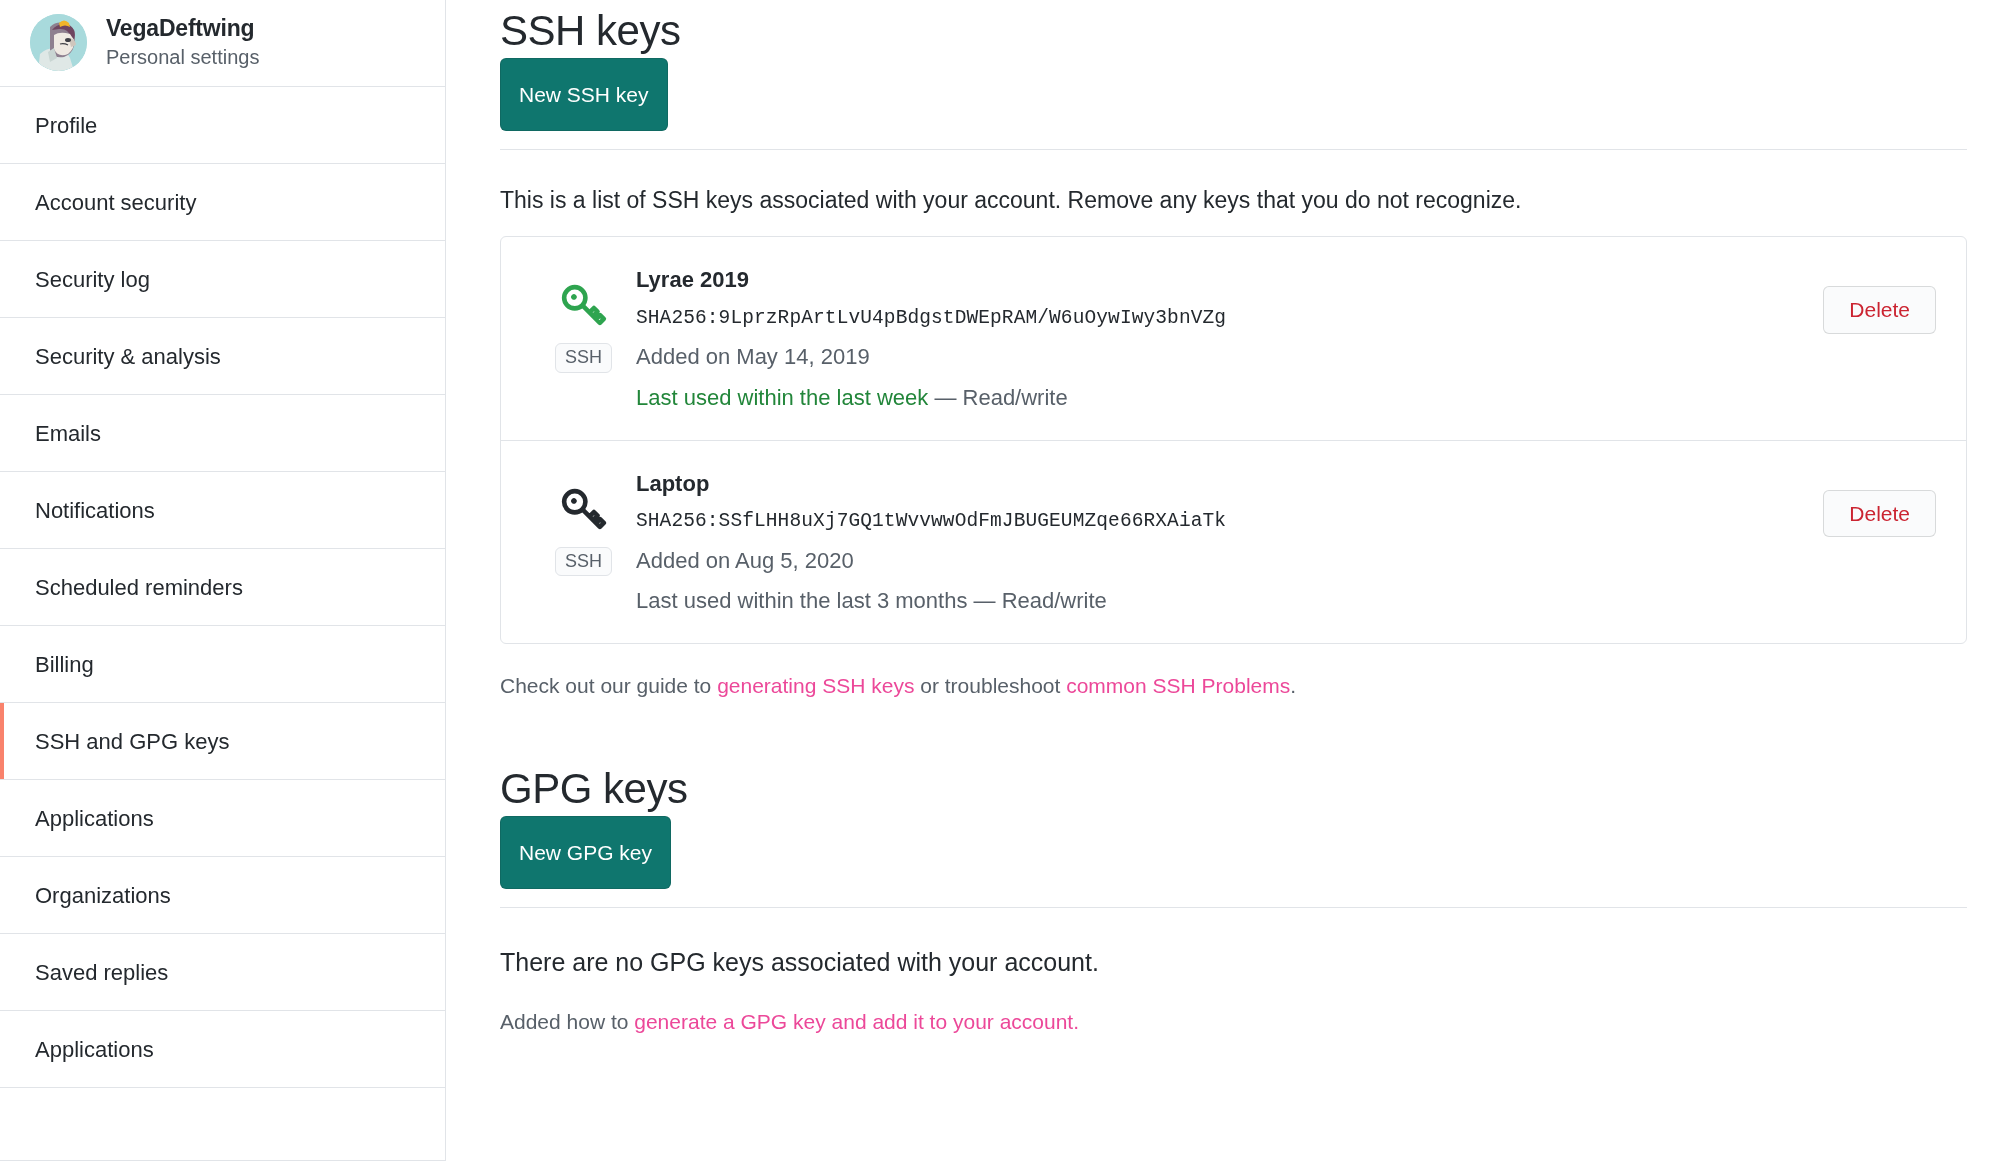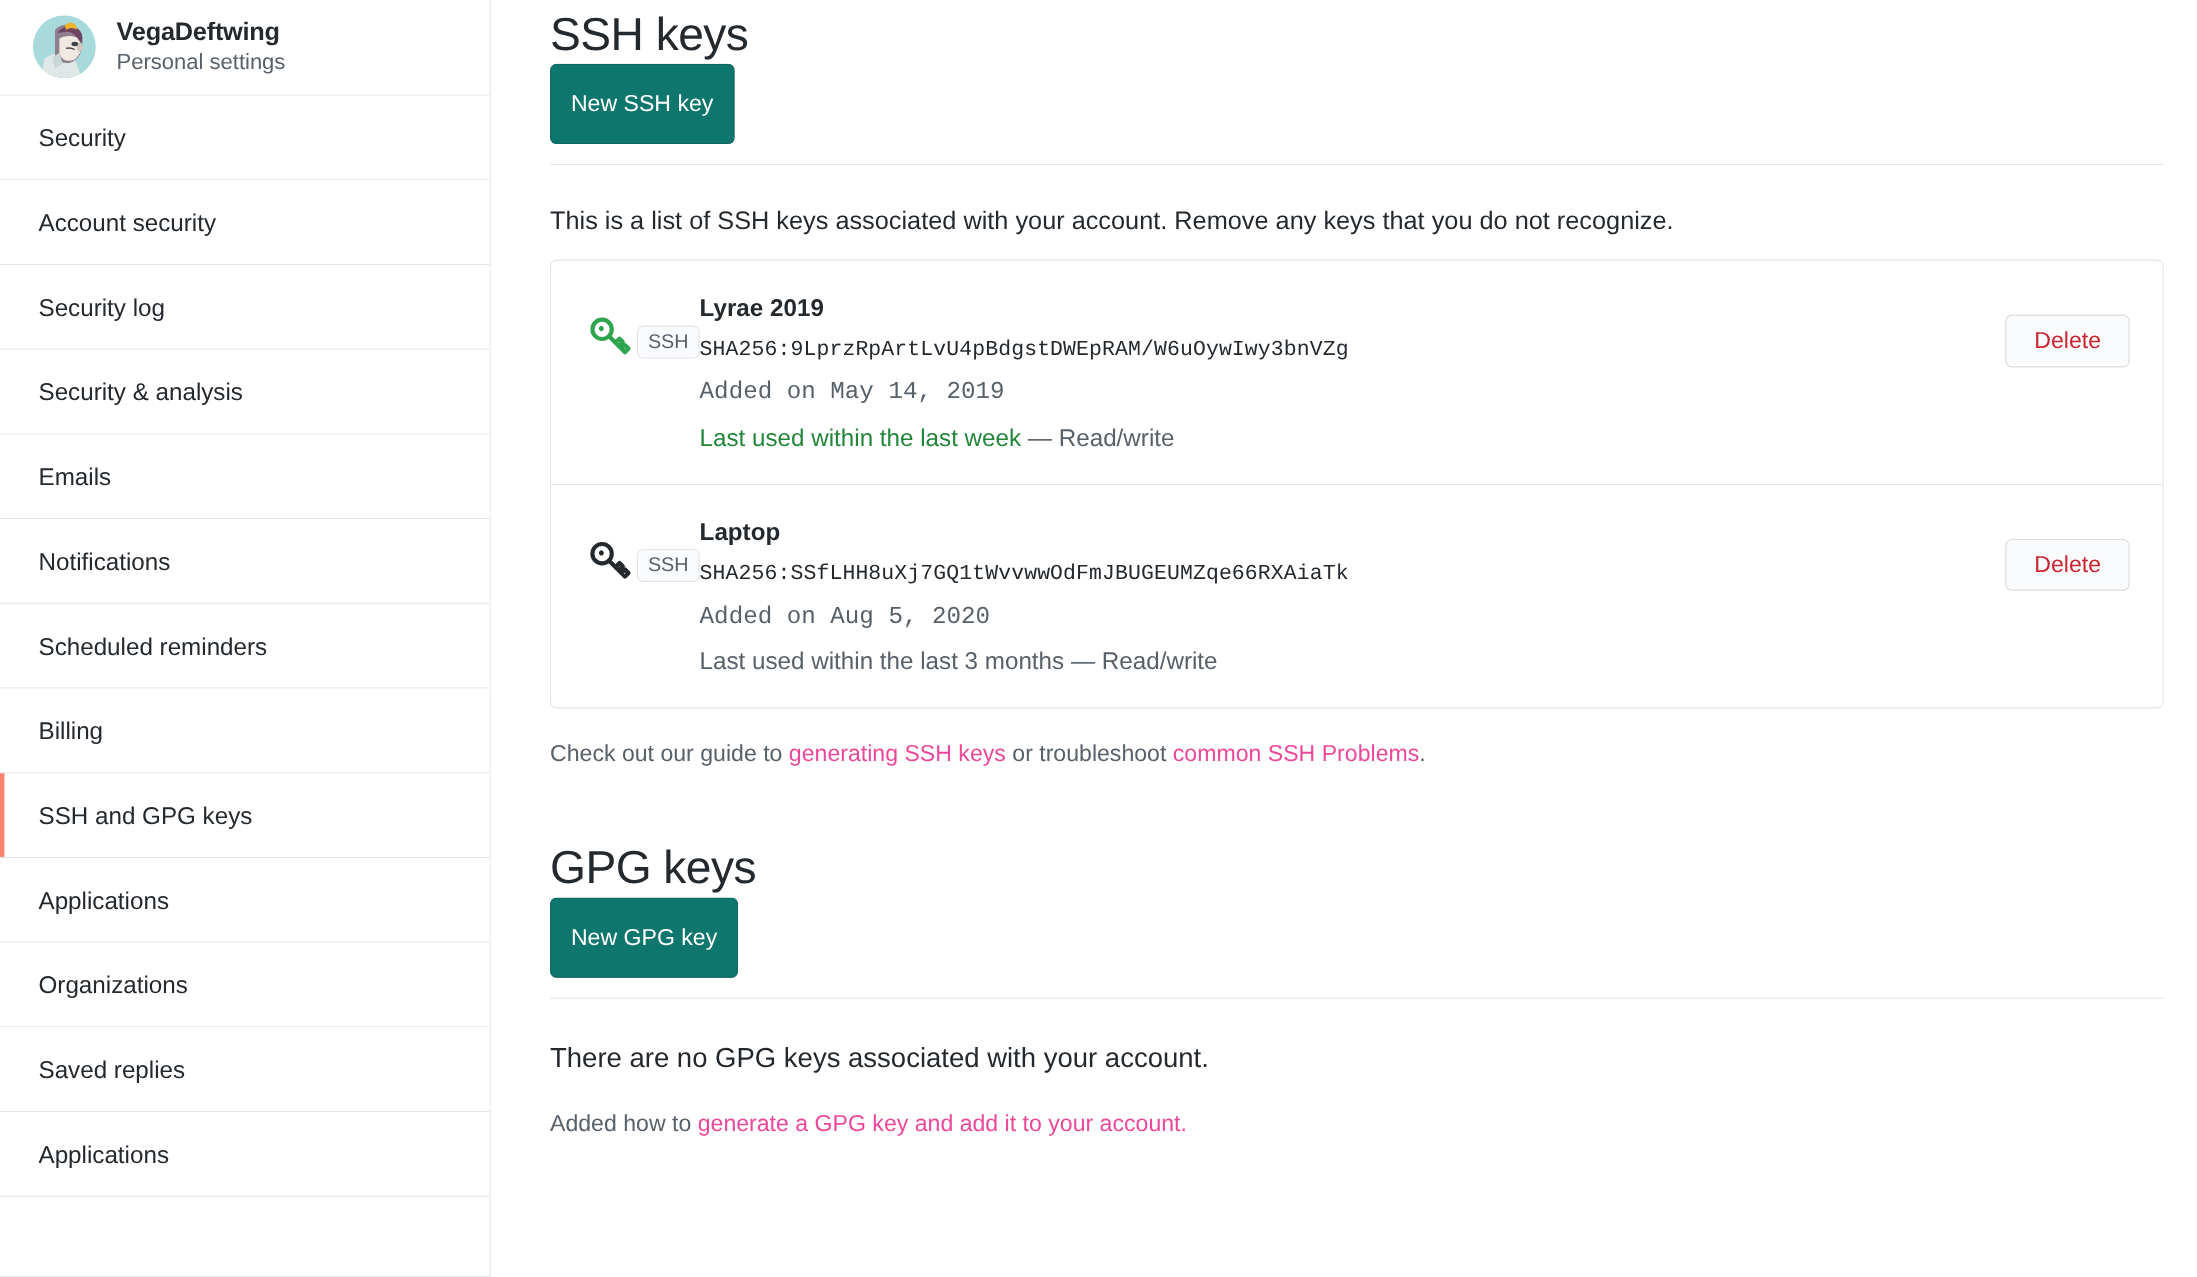--- a/index.html
+++ b/index.html
@@ -134,21 +134,21 @@
   .key-row {
     display: flex;
     align-items: flex-start;
     padding: 27px 30px 27px 30px;
   }
   .key-row + .key-row { border-top: 1px solid #e1e4e8; }
   .key-icon-col {
     width: 105px;
     flex: 0 0 105px;
     display: flex;
-    flex-direction: row;
+    flex-direction: column;
     align-items: center;
     padding-top: 14px;
     justify-content: space-between;
   }
   .key-glyph { width: 58px; height: 58px; display: block; }
   .ssh-badge {
     margin-top: 7px;
     border: 1px solid #e1e4e8;
     border-radius: 6px;
     padding: 2px 9px 3px;
@@ -170,21 +170,20 @@
     color: #24292e;
     margin-top: 11px;
     line-height: 1.3;
     letter-spacing: 0.1px;
   }
   .key-added {
     font-size: 22px;
     color: #586069;
     margin-top: 12px;
     line-height: 1.3;
-    font-family: Liberation Mono, monospace;
   }
   .key-usage {
     font-size: 22px;
     color: #586069;
     margin-top: 12px;
     line-height: 1.3;
   }
   .key-usage .recent { color: #22863a; }
   .key-action { flex: 0 0 auto; padding-top: 22px; padding-left: 20px; }
   .btn-delete {
@@ -248,21 +247,21 @@
               <path d="M18 38 L24 34 L27 44 L20 48 Z" fill="#c9d6d3"></path>
             </g>
           </svg>
         </div>
         <div class="profile-text">
           <div class="profile-name">VegaDeftwing</div>
           <div class="profile-sub">Personal settings</div>
         </div>
       </div>
 
-      <a class="nav-item">Security</a>
+      <a class="nav-item">Profile</a>
       <a class="nav-item">Account security</a>
       <a class="nav-item">Security log</a>
       <a class="nav-item">Security &amp; analysis</a>
       <a class="nav-item">Emails</a>
       <a class="nav-item">Notifications</a>
       <a class="nav-item">Scheduled reminders</a>
       <a class="nav-item">Billing</a>
       <a class="nav-item selected">SSH and GPG keys</a>
       <a class="nav-item">Applications</a>
       <a class="nav-item">Organizations</a>

